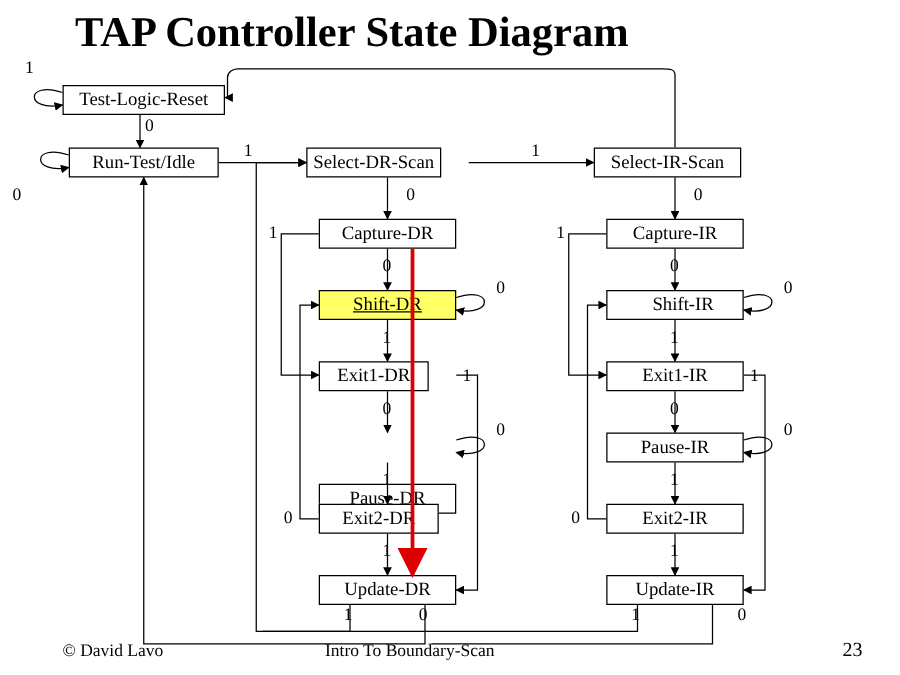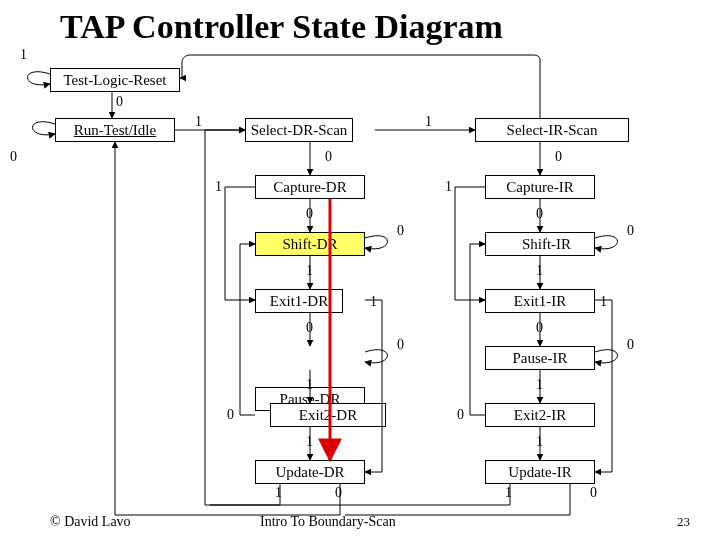--- a/index.html
+++ b/index.html
@@ -21,66 +21,66 @@
   }
   .state {
     position: absolute;
     border: 1.5px solid #000;
     font-size: 15px;
     text-align: center;
     padding: 2px 4px;
     line-height: 18px;
     background: #fff;
   }
-  .state.active { background: #ffff66; }
+  .state.active { background: #ffff66; text-decoration: underline; }
   .edge-label {
     position: absolute;
     font-size: 14px;
     background: transparent;
     line-height: 14px;
   }
   .footer-left {
     position: absolute;
     left: 50px; bottom: 10px;
     font-size: 14px;
   }
   .footer-center {
     position: absolute;
     left: 260px; bottom: 10px;
     font-size: 14px;
   }
   .footer-right {
     position: absolute;
     right: 30px; bottom: 10px;
-    font-size: 13px;
+    font-size: 16px;
   }
   svg.edges {
     position: absolute;
     left: 0; top: 0;
     width: 720px; height: 540px;
     pointer-events: none;
   }
 </style>
 </head>
 <body>
 
 <div class="title">TAP Controller State Diagram</div>
 
 <div class="state" style="left:50px;  top:68px;  width:130px;">Test-Logic-Reset</div>
-<div class="state" style="left:55px;  top:118px; width:120px;text-decoration:underline;">Run-Test/Idle</div>
+<div class="state" style="left:55px;  top:118px; width:120px;">Run-Test/Idle</div>
 
 <div class="state" style="left:245px; top:118px; width:108px;">Select-DR-Scan</div>
 <div class="state" style="left:255px; top:175px; width:110px;text-align:center;">Capture-DR</div>
 <div class="state active" style="left:255px; top:232px; width:110px;">Shift-DR</div>
 <div class="state" style="left:255px; top:289px; width:88px;">Exit1-DR</div>
 <div class="state" style="left:255px; top:346px; width:110px;margin-top:41px;">Pause-DR</div>
-<div class="state" style="left:270px; top:403px; width:116px;">Exit2-DR</div>
+<div class="state" style="left:255px; top:403px; width:96px;">Exit2-DR</div>
 <div class="state" style="left:255px; top:460px; width:110px;">Update-DR</div>
 
-<div class="state" style="left:475px; top:118px; width:154px;">Select-IR-Scan</div>
+<div class="state" style="left:475px; top:118px; width:118px;">Select-IR-Scan</div>
 <div class="state" style="left:485px; top:175px; width:110px;">Capture-IR</div>
 <div class="state" style="left:485px; top:232px; width:110px;padding-left:17px;">Shift-IR</div>
 <div class="state" style="left:485px; top:289px; width:110px;">Exit1-IR</div>
 <div class="state" style="left:485px; top:346px; width:110px;">Pause-IR</div>
 <div class="state" style="left:485px; top:403px; width:110px;">Exit2-IR</div>
 <div class="state" style="left:485px; top:460px; width:110px;">Update-IR</div>
 
 <span class="edge-label" style="left:20px;  top:48px;">1</span>
 <span class="edge-label" style="left:116px; top:95px;">0</span>
 <span class="edge-label" style="left:10px;  top:150px;">0</span>

